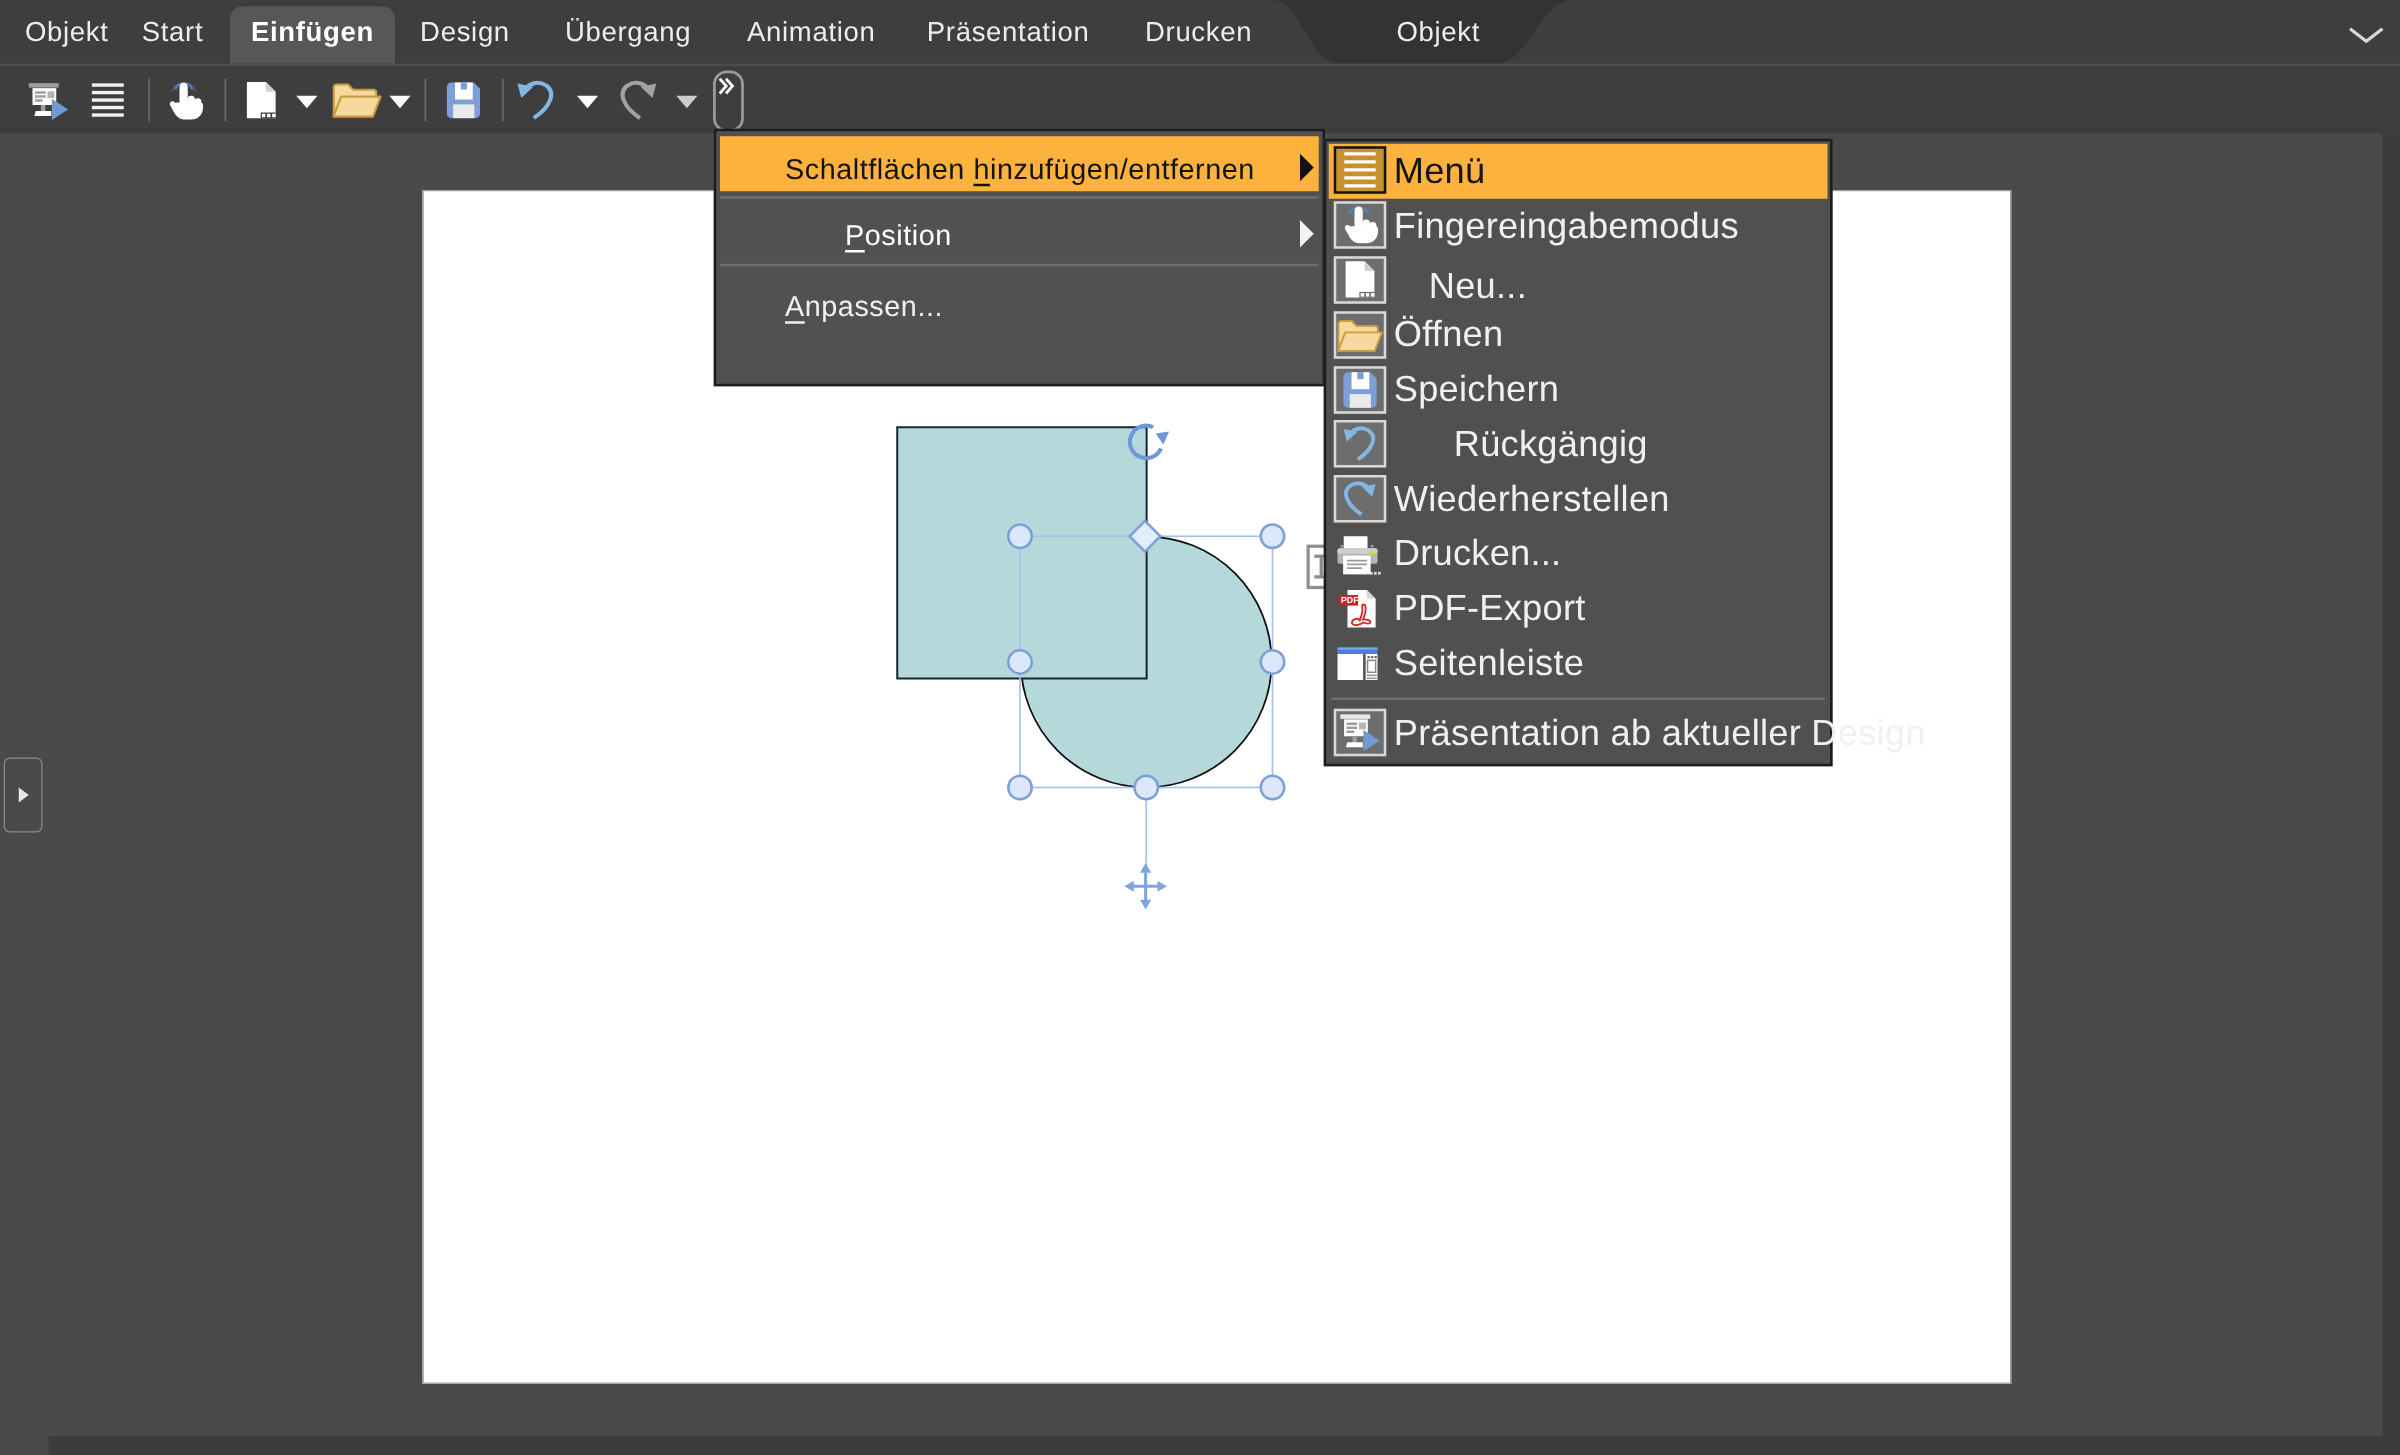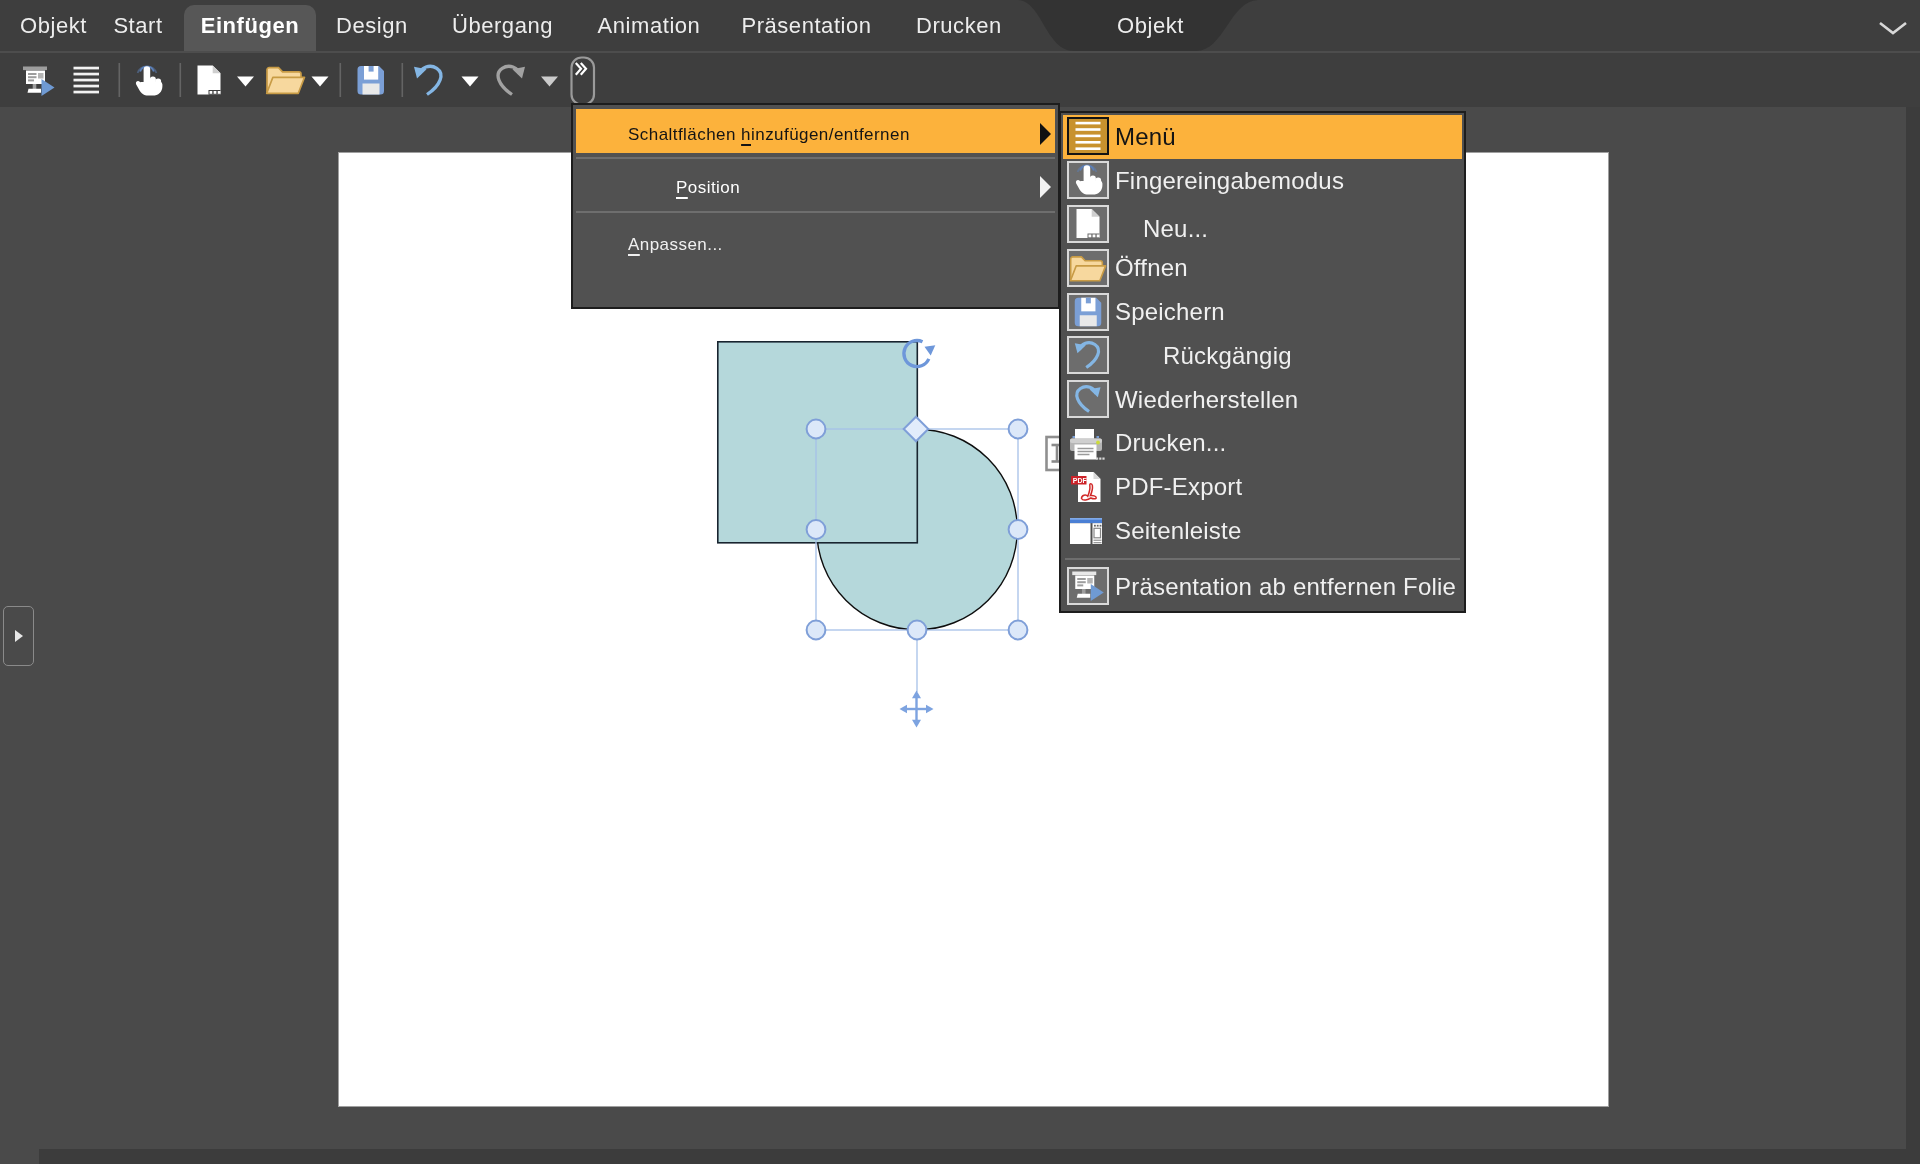--- a/index.html
+++ b/index.html
@@ -19,29 +19,29 @@
   #htrack{left:39px;top:1149px;width:1881px;height:15px;background:#3c3c3c;}
   #slide{left:338px;top:152px;width:1269px;height:953px;background:#fff;
       border:1px solid #9f9f9f;}
   #sbtoggle{left:3px;top:606px;width:29px;height:58px;border:1.5px solid #8a8a8a;
       border-radius:5px;}
   
   #menu1{left:571px;top:103px;width:489px;height:206px;background:#515151;
       border:2px solid #1d1d1d;box-sizing:border-box;}
   #menu1 .hl{position:absolute;left:3px;top:4px;width:479px;height:44px;
       background:#fcb23c;}
-  .m1t{position:absolute;left:55px;font-size:17px;letter-spacing:0.45px;line-height:28px;white-space:nowrap;}
+  .m1t{position:absolute;left:55px;font-size:23px;letter-spacing:0.45px;line-height:28px;white-space:nowrap;}
   .sep1{position:absolute;left:3px;width:479px;height:2px;background:#6e6e6e;}
   u{text-decoration-thickness:2px;text-underline-offset:4px;}
   
   #menu2{left:1059px;top:111px;width:407px;height:502px;background:#505050;
       border:2px solid #1d1d1d;box-sizing:border-box;}
   #menu2 .hl{position:absolute;left:2px;top:2px;width:399px;height:44px;
       background:#fcb23c;}
-  .m2row{position:absolute;left:54px;font-size:24px;letter-spacing:0.2px;line-height:28px;color:#f0f0f0;white-space:nowrap;}
+  .m2row{position:absolute;left:54px;font-size:29px;letter-spacing:0.2px;line-height:28px;color:#f0f0f0;white-space:nowrap;}
   .ibox{position:absolute;left:6px;width:38px;height:34px;background:#6d6d6d;
       border:2.5px solid #d9d9d9;}
   .sep2{position:absolute;left:4px;width:395px;height:2px;background:#6e6e6e;}
 </style>
 </head>
 <body>
 <div id="app">
   <div class="abs" id="menubar"></div>
   <div class="abs" id="tabein"></div>
 
@@ -328,15 +328,15 @@
       <rect x="28" y="20" width="8.5" height="2" fill="#9d9d9d"></rect>
       <rect x="28" y="23.2" width="8.5" height="2" fill="#9d9d9d"></rect>
       <rect x="28" y="26.4" width="6" height="2" fill="#9d9d9d"></rect>
       <rect x="38" y="20" width="5.5" height="5.5" fill="#b4b4b4"></rect>
       <rect x="32.7" y="31" width="3.6" height="7.5" fill="#9d9d9d"></rect>
       <path d="M27.5,39.8 L41,39.8 L41,35.8 L28.5,35.8 Z" fill="#ffffff"></path>
       <path d="M41.5,26 L54.5,34.5 L41.5,43 Z" fill="#6f9ad3"></path>
       </g>
         </svg>
     </div>
-    <span class="m2row" style="top:459.5px;">Präsentation ab entfernen Folie</span>
+    <span class="m2row" style="top:459.5px;">Präsentation ab aktueller Design</span>
   </div>
 </div>
 
 </body></html>

